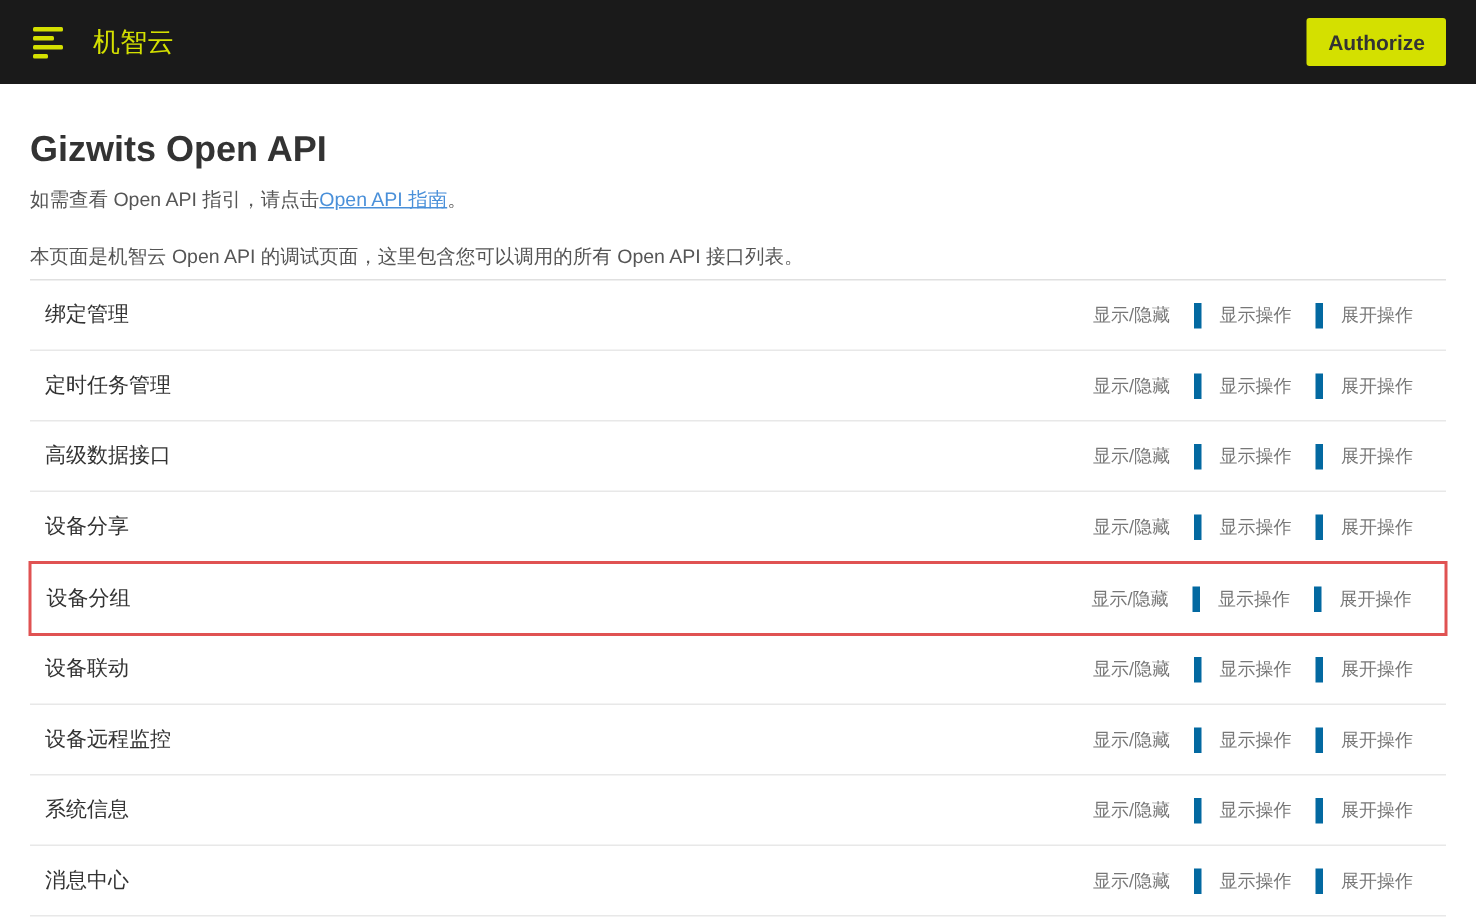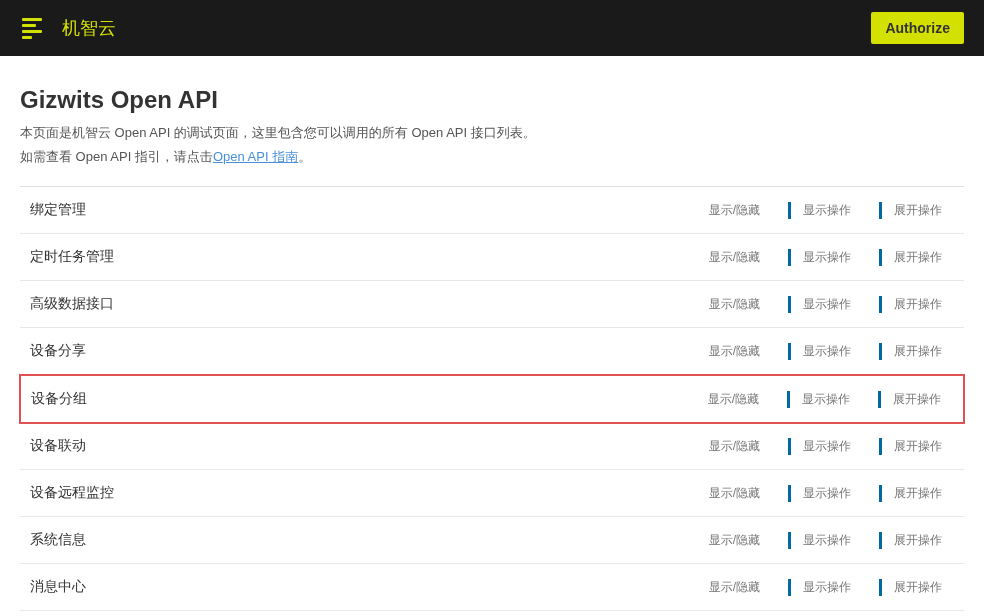--- a/index.html
+++ b/index.html
@@ -85,29 +85,29 @@
       border: 2px solid #e05252;
       margin: -1px -1px;
     }
     .api-row-name {
       font-size: 14px;
       color: #333;
       flex: 1;
     }
     .api-row-actions {
       display: flex;
-      gap: 16px;
+      gap: 4px;
       align-items: center;
     }
     .api-action {
       font-size: 12px;
       color: #777;
       cursor: pointer;
       padding: 0 12px;
-      border-left: 3px solid #0369a1;
+      border-left: 5px solid #0369a1;
     }
     .api-action:first-child {
       border-left: none;
     }
   </style>
 </head>
 <body>
 
 <div id="header">
   <div id="logo-area">
@@ -119,24 +119,24 @@
         <rect x="2" y="24" width="10" height="3" fill="#d4e000" rx="1"></rect>
       </svg>
     </div>
     <span id="logo-text">机智云</span>
   </div>
   <button id="authorize-btn">Authorize</button>
 </div>
 
 <div id="main">
   <h1 id="page-title">Gizwits Open API</h1>
-  <p id="desc-line1">本页面是机智云 Open API 的调试页面，这里包含您可以调用的所有 Open API 接口列表。</p>
   <p id="desc-line2">
     <span>如需查看 Open API 指引，请点击</span><a href="#">Open API 指南</a><span>。</span>
   </p>
+  <p id="desc-line1">本页面是机智云 Open API 的调试页面，这里包含您可以调用的所有 Open API 接口列表。</p>
 
   <div id="api-list">
       <div class="api-row">
         <span class="api-row-name">绑定管理</span>
         <div class="api-row-actions">
           <span class="api-action">显示/隐藏</span>
           <span class="api-action">显示操作</span>
           <span class="api-action">展开操作</span>
         </div>
       </div>

